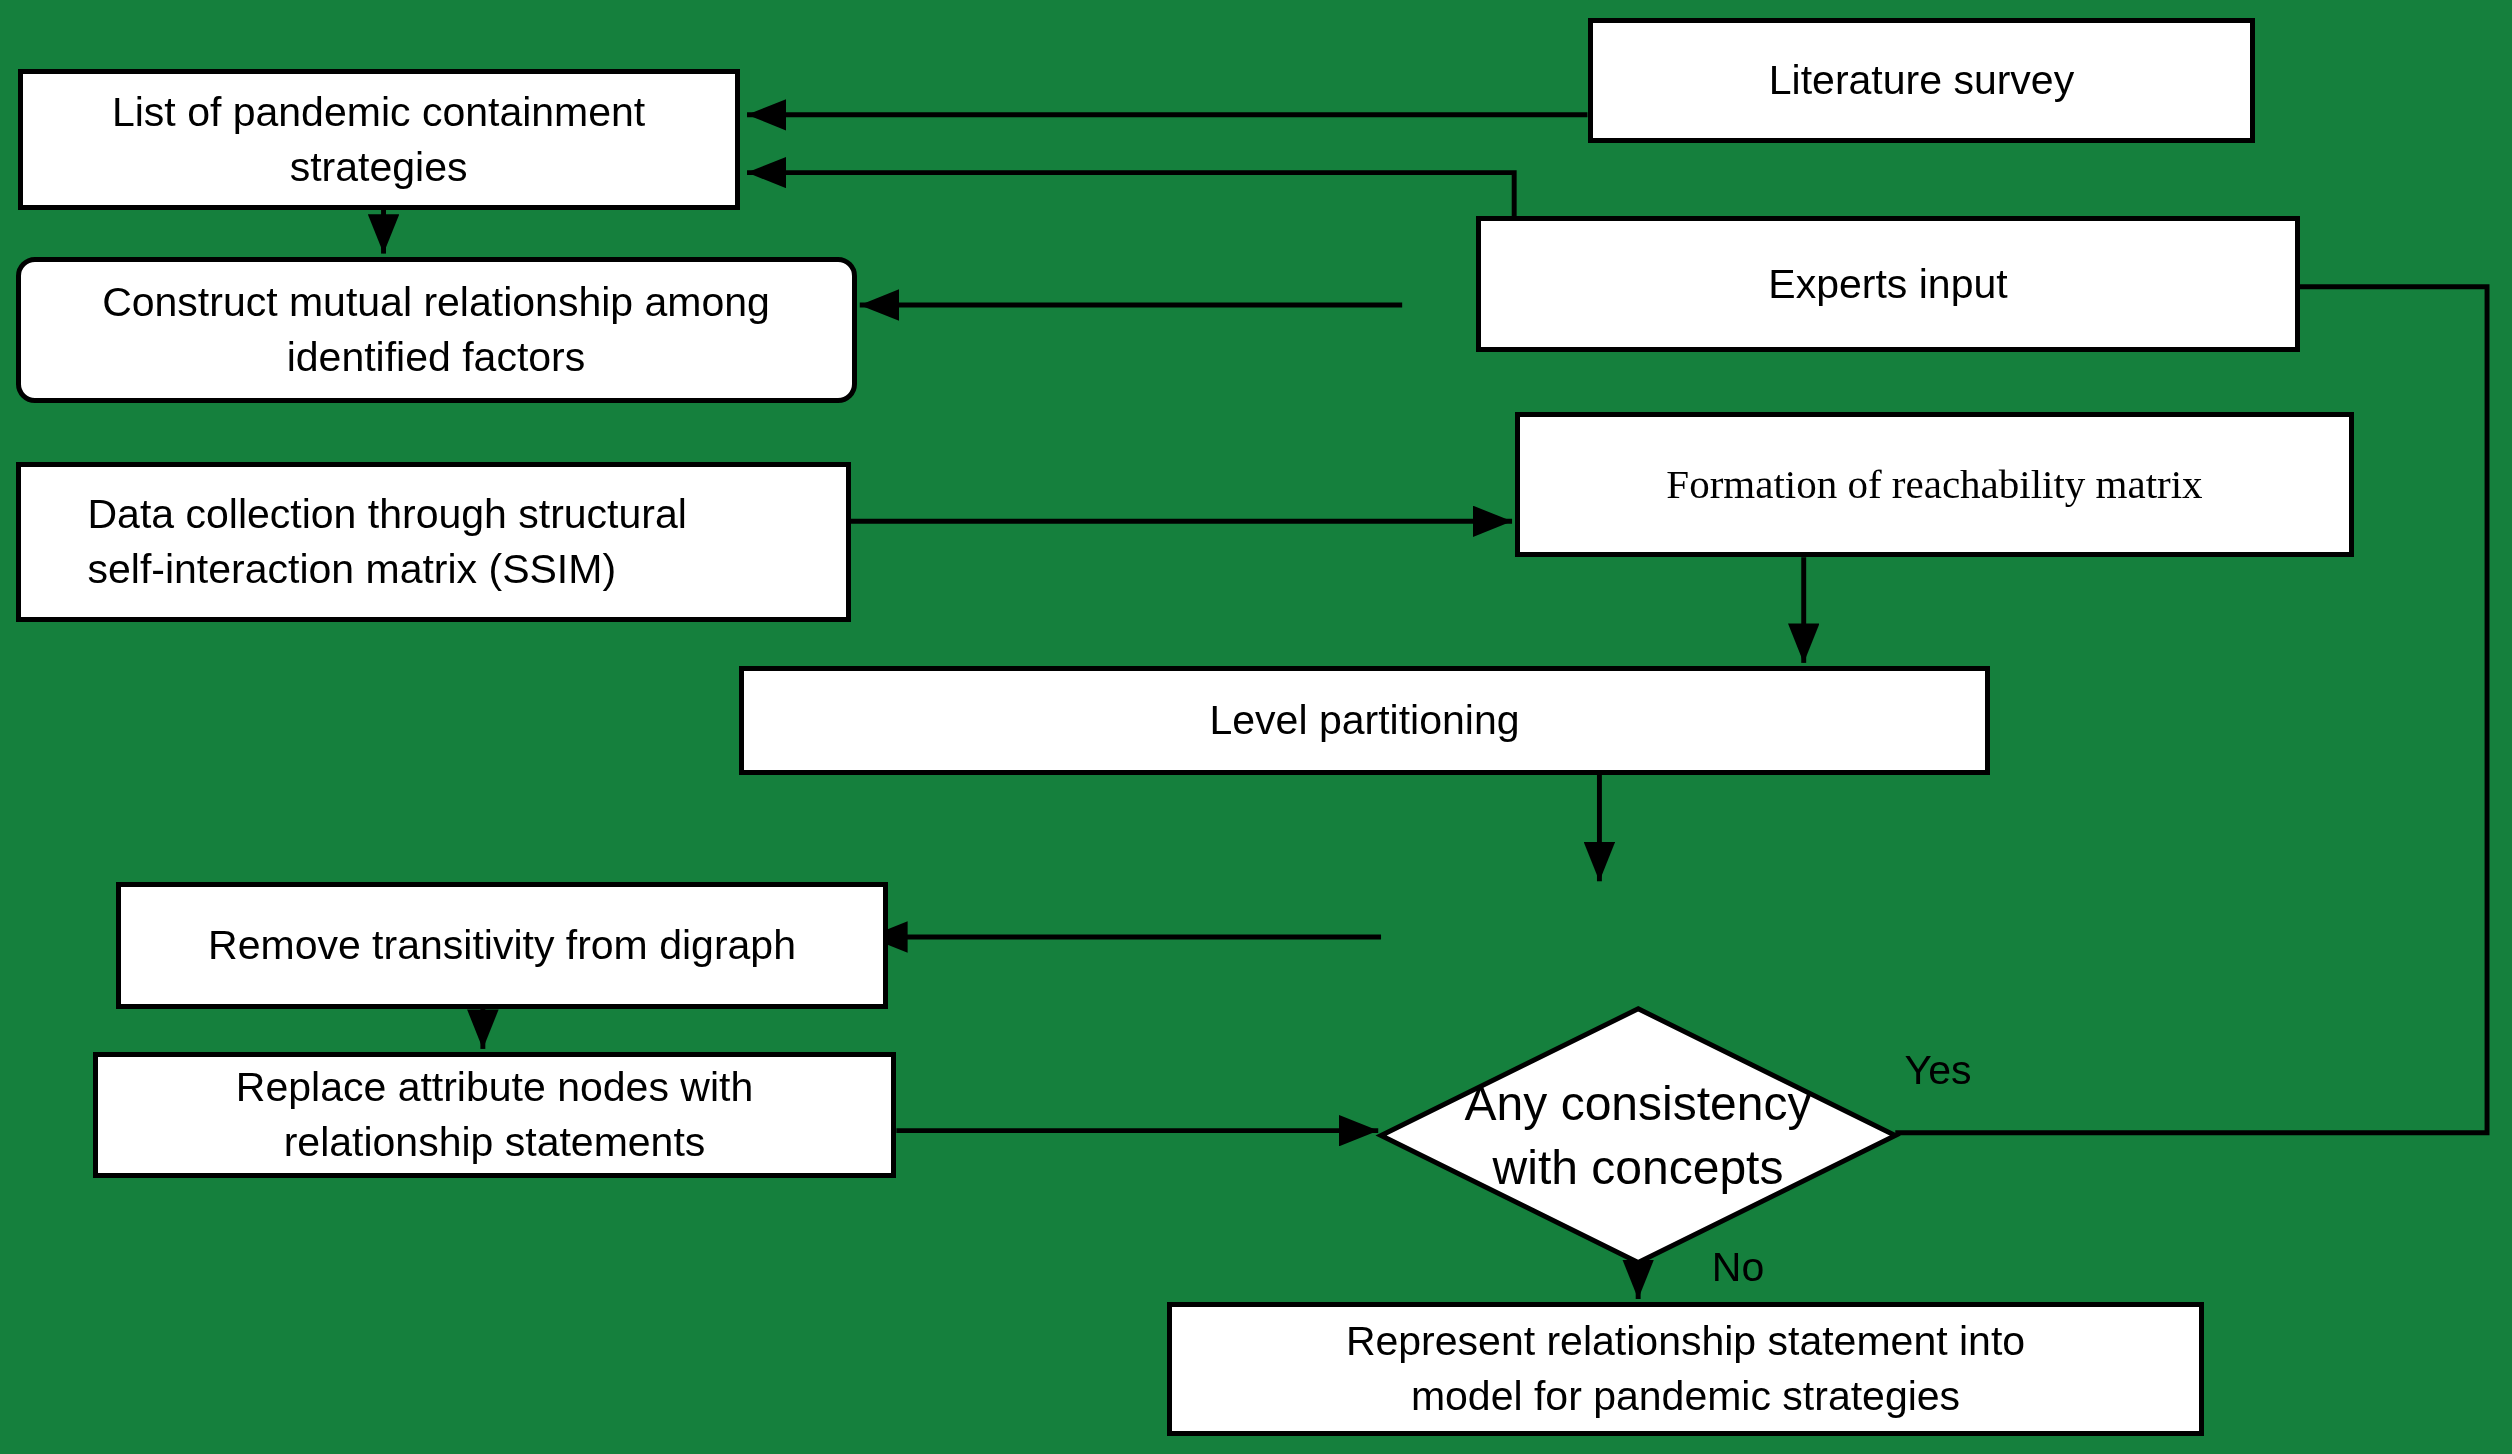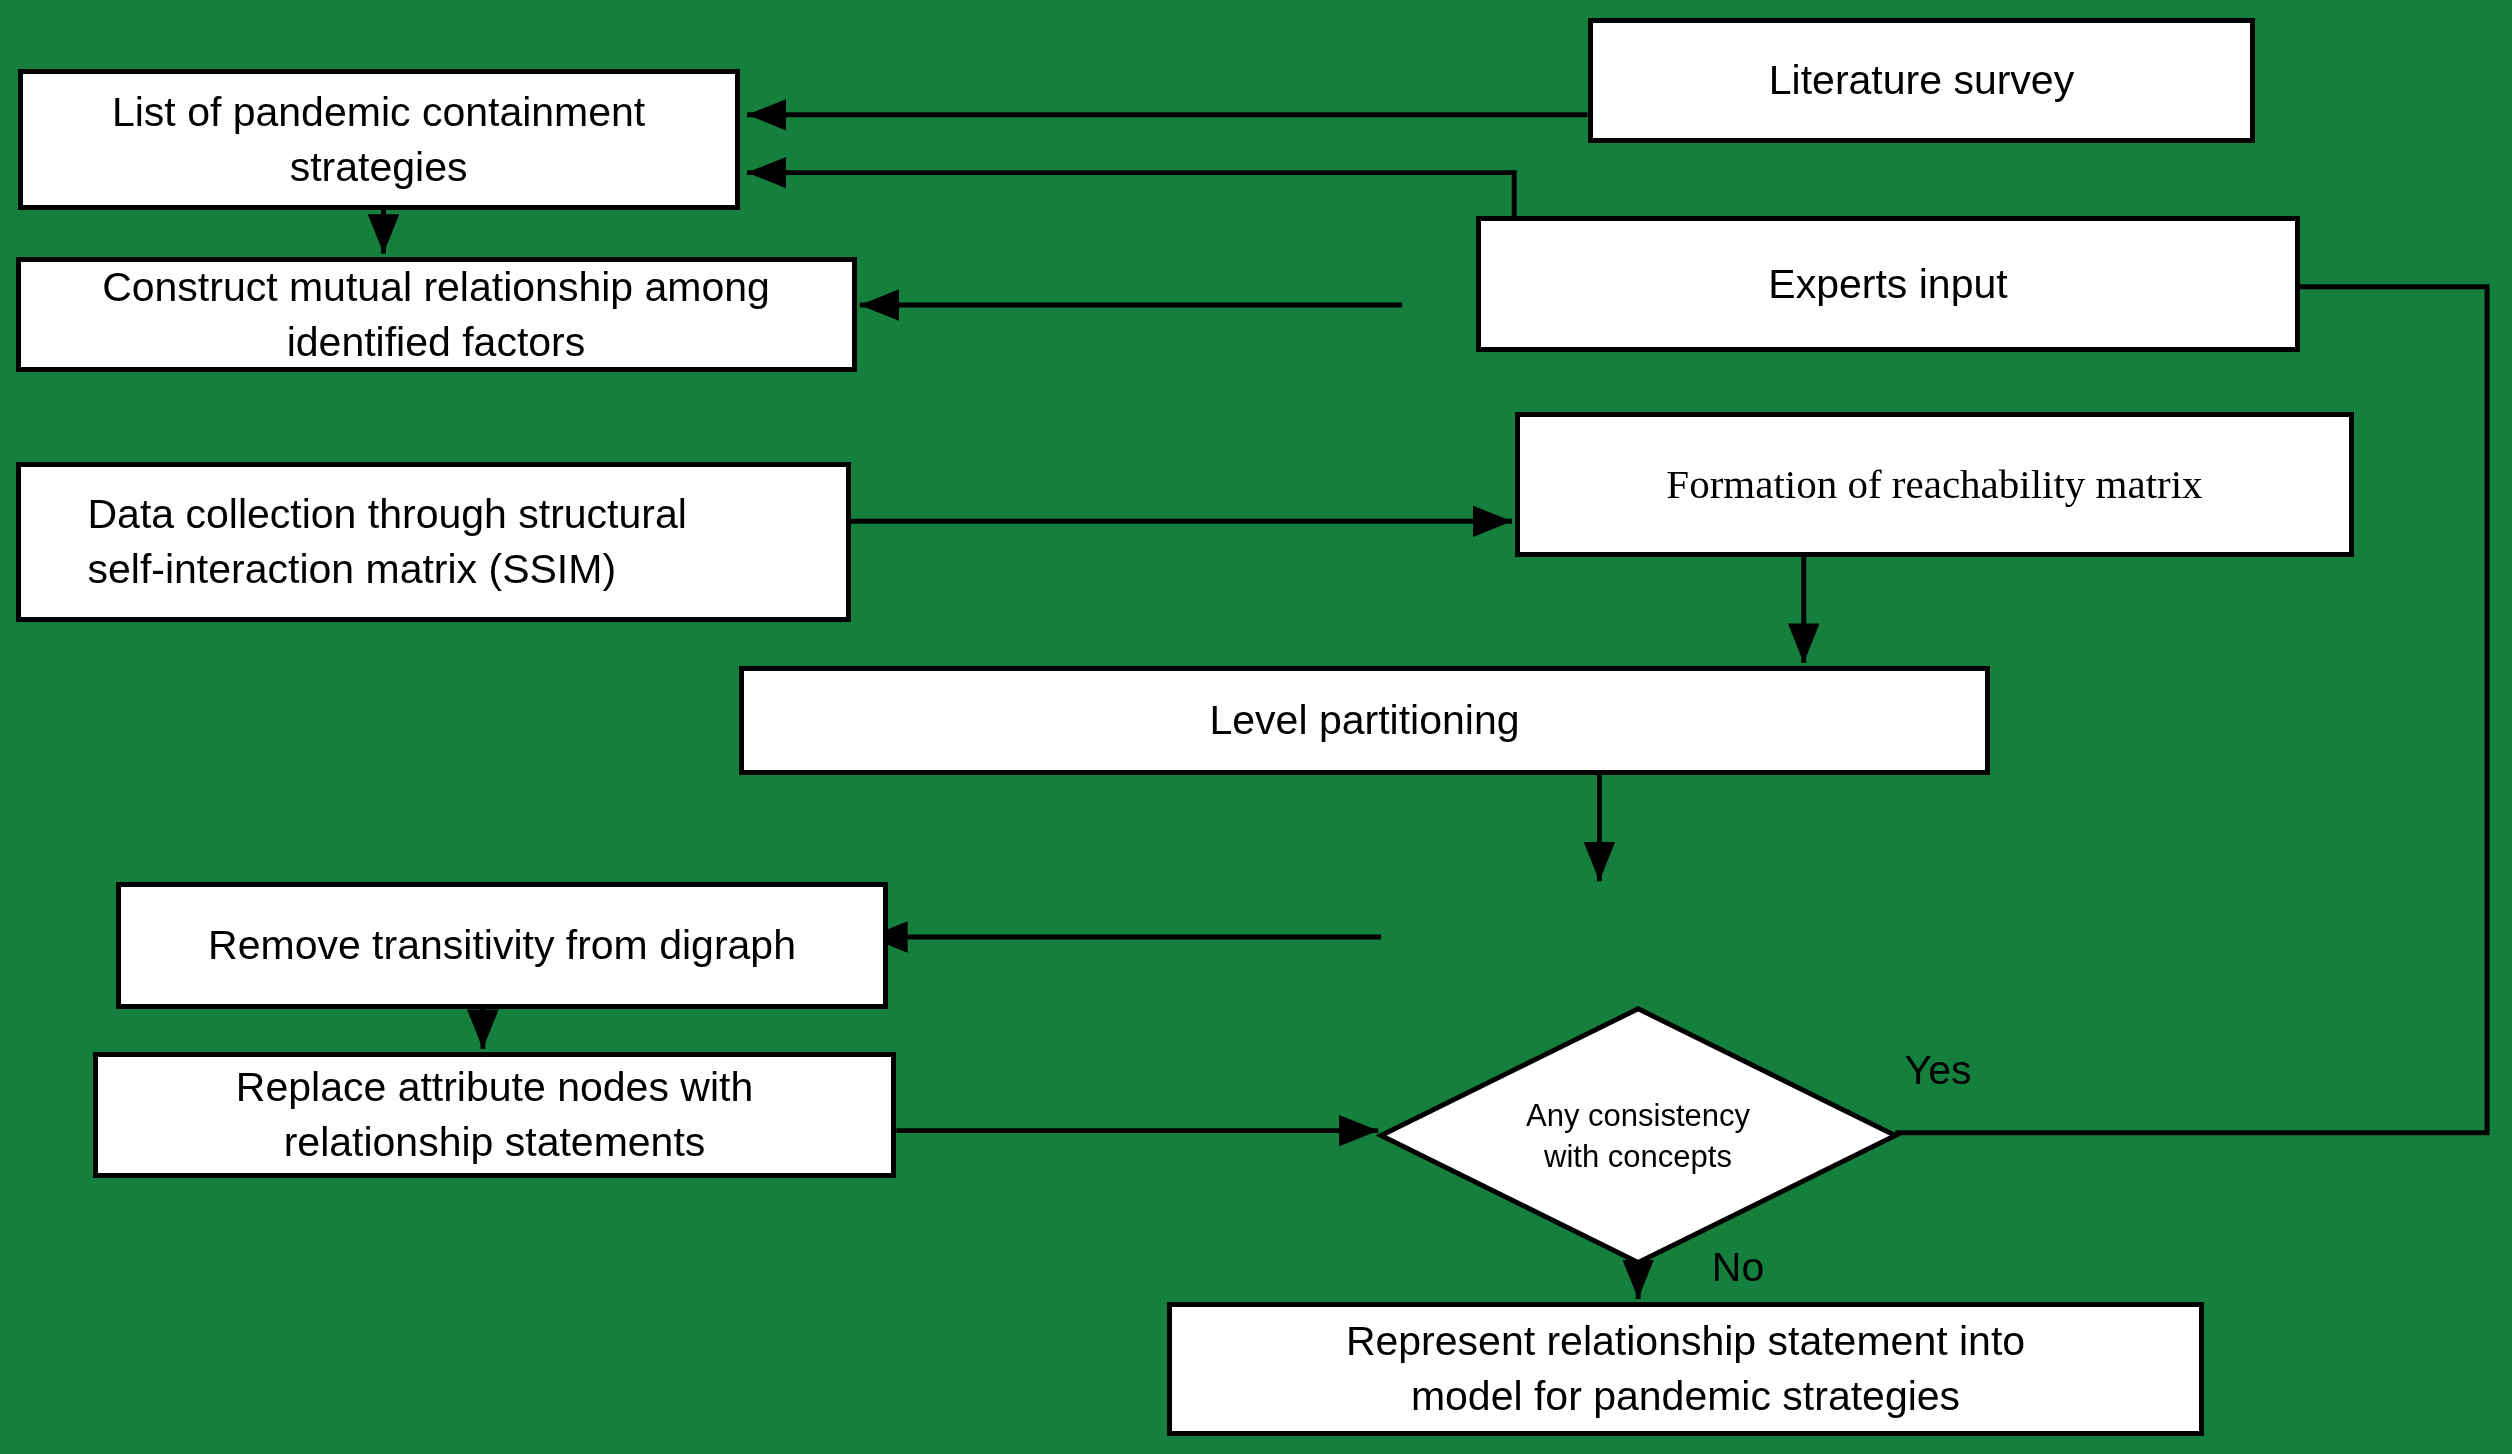--- a/index.html
+++ b/index.html
@@ -23,21 +23,21 @@
     text-align:center;
     font-size:41px;line-height:1.33;
     white-space:pre-line;
     padding:0 21px;
   }
   .node--left{justify-content:flex-start;text-align:left;padding-left:67px;}
   .diamond-label{
     position:absolute;
     width:395px;
     text-align:center;
-    font-size:31px;line-height:1.33;
+    font-size:48px;line-height:1.33;
     white-space:pre-line;
     transform:translate(-50%,-50%);
   }
   .edge-label{
     position:absolute;
     font-size:41px;line-height:1;
     transform:translate(-50%,-50%);
   }
 </style>
 </head>
@@ -79,21 +79,21 @@
     <polygon class="diamond-shape" points="2325,1432 2690,1612 2325,1792 1960,1612"></polygon>
   </svg>
 
   <div class="node" style="left:17.6px;top:69px;width:722px;height:141px;">List of pandemic containment
 strategies</div>
 
   <div class="node" style="left:1588px;top:17.6px;width:667px;height:125px;">Literature survey</div>
 
   <div class="node" style="left:1476px;top:216px;width:824px;height:136px;">Experts input</div>
 
-  <div class="node" style="left:15.5px;top:257px;width:841px;height:115px;">Construct mutual relationship among
+  <div class="node" style="left:15.5px;top:257px;width:841px;height:146px;border-radius:19px;">Construct mutual relationship among
 identified factors</div>
 
   <div class="node node--left" style="left:15.5px;top:462px;width:835px;height:160px;">Data collection through structural
 self-interaction matrix (SSIM)</div>
 
   <div class="node" style="left:1515px;top:412px;width:839px;height:145px;font-family:Liberation Serif, serif;">Formation of reachability matrix</div>
 
   <div class="node" style="left:719px;top:666px;width:1251px;height:109px;margin-left:20px;">Level partitioning</div>
 
 

